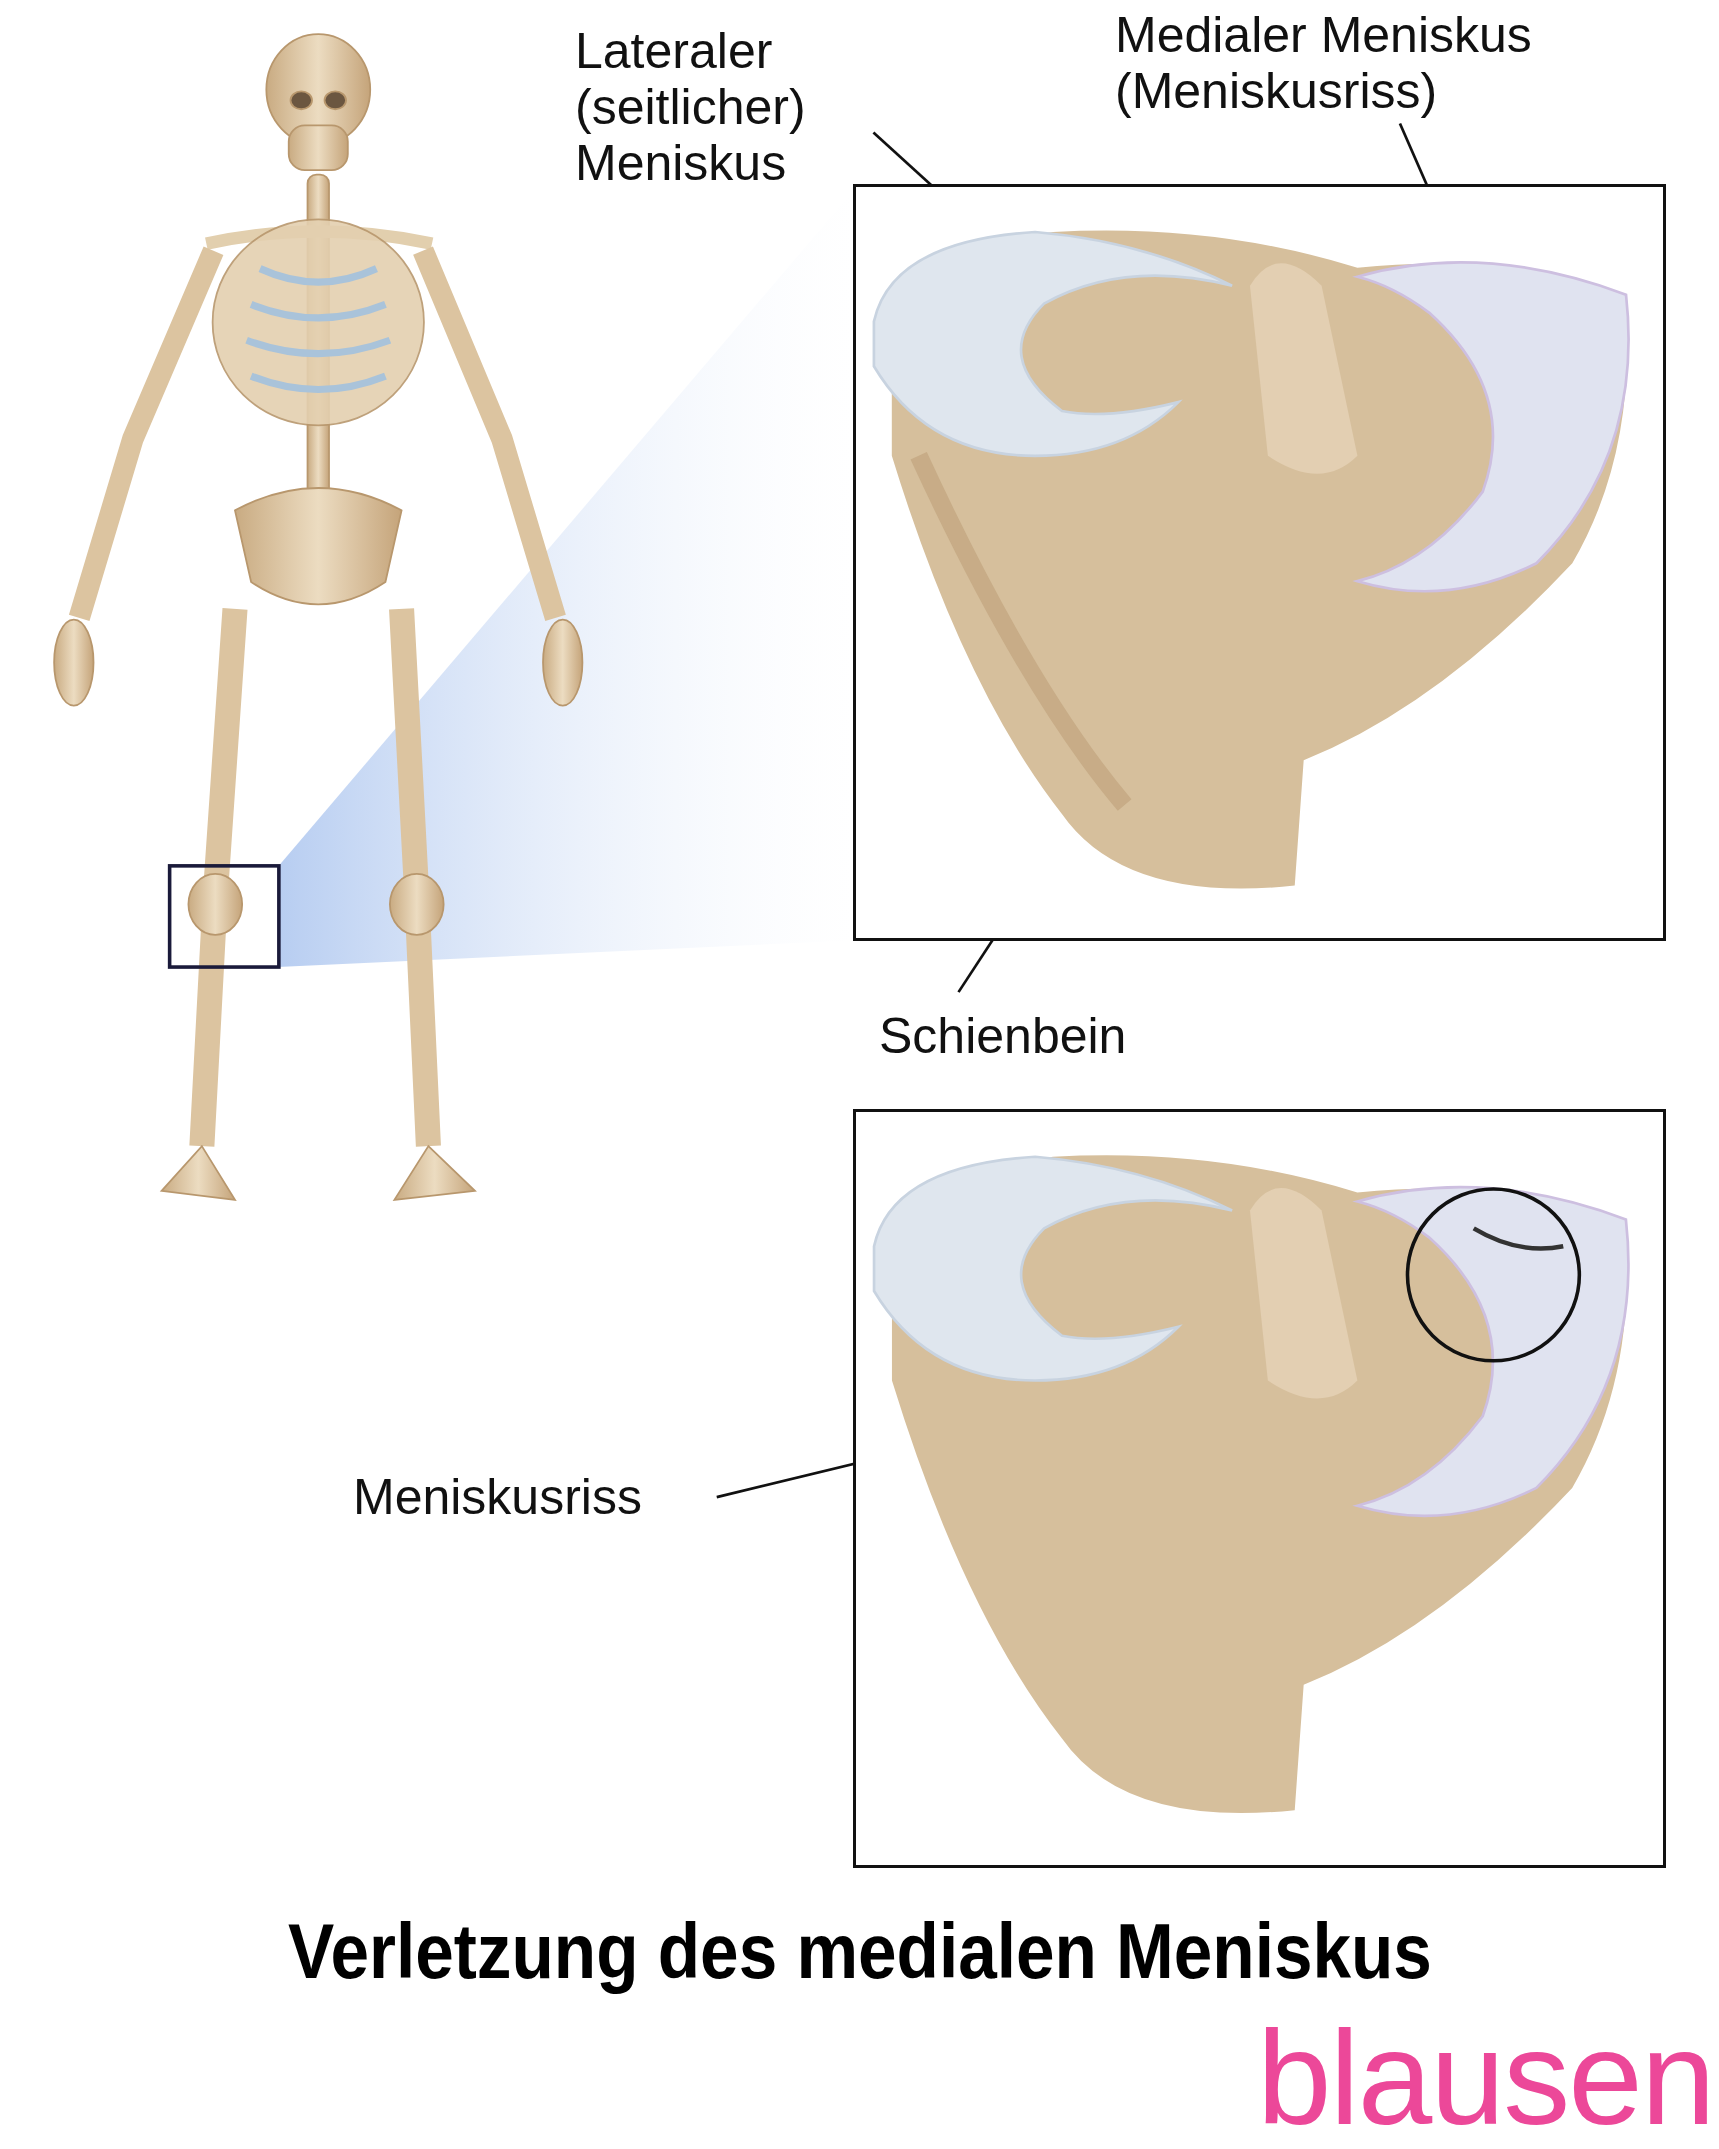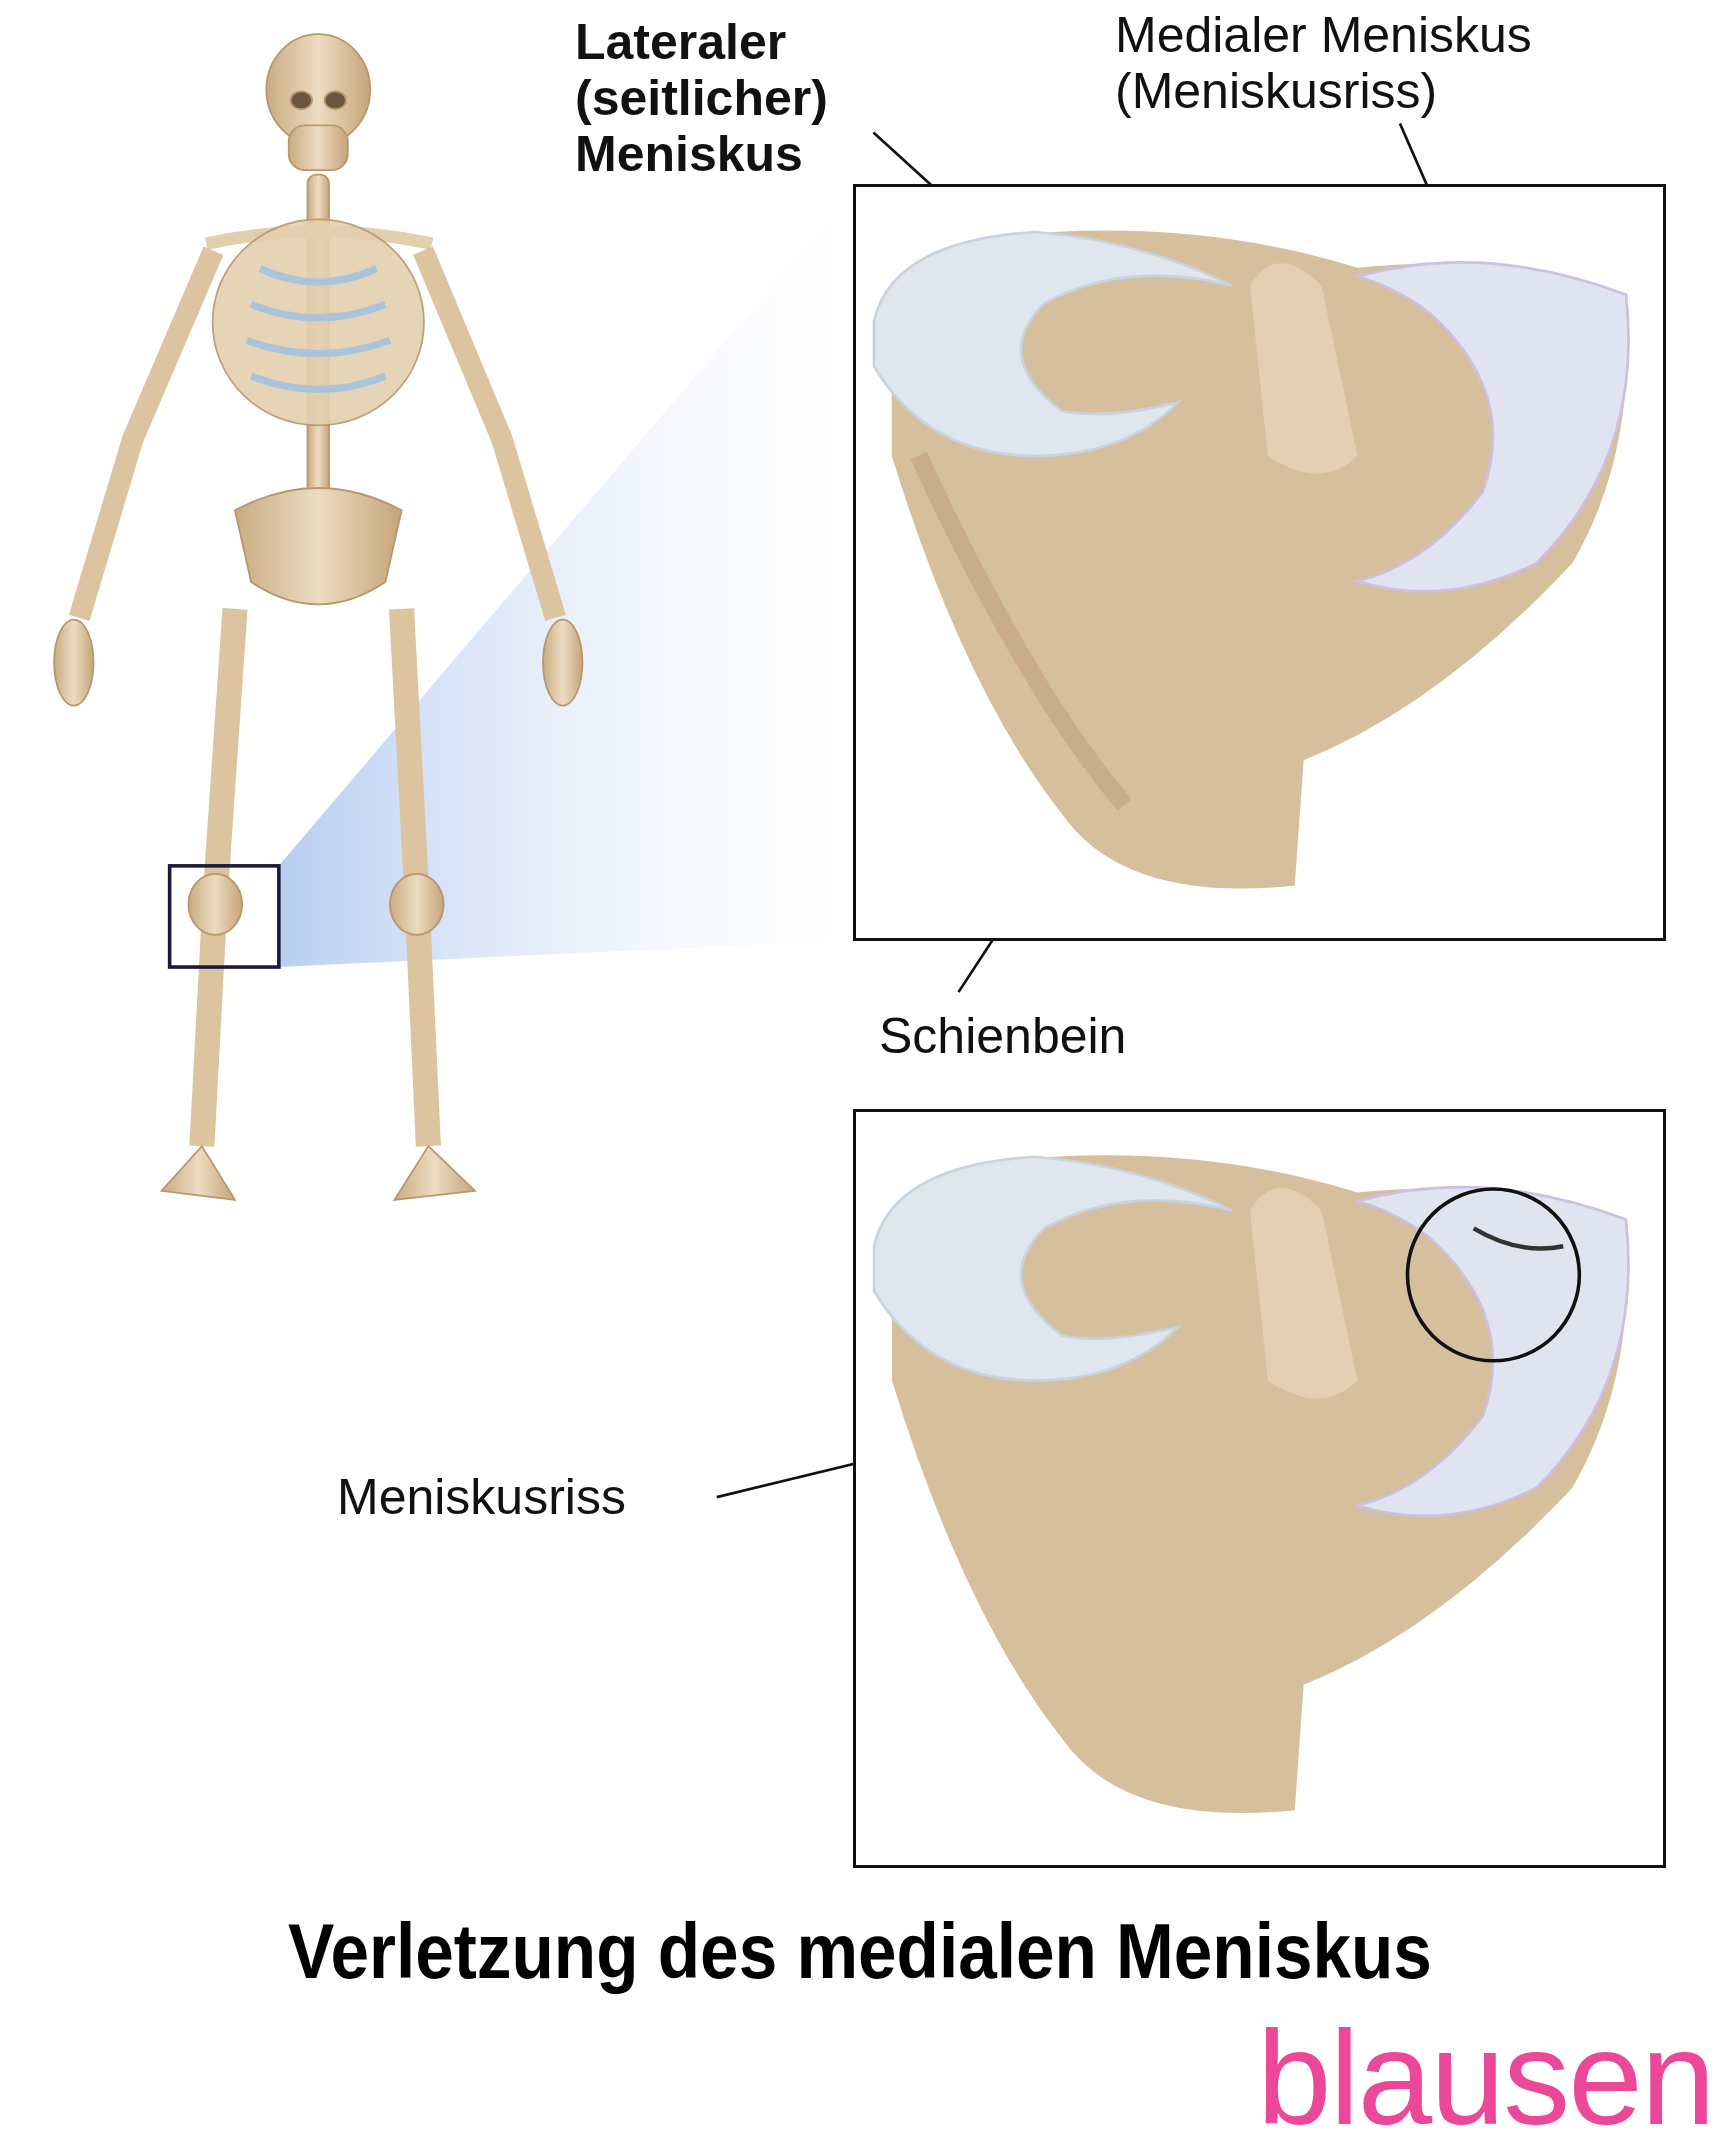--- a/index.html
+++ b/index.html
@@ -82,23 +82,23 @@
   <svg width="813" height="759" viewBox="0 0 908 848">
     <path d="M40,150 Q60,70 220,50 Q400,40 560,90 Q760,70 860,140 Q870,300 800,420 Q650,580 500,640 L490,780 Q300,800 230,700 Q120,560 40,300 Z" fill="#d6bf9c"></path>
     <path d="M20,150 Q40,60 200,50 Q320,60 420,110 Q300,80 210,130 Q150,190 230,250 Q280,260 360,240 Q300,300 200,300 Q80,300 20,200 Z" fill="#dfe6ee" stroke="#c8d3e0" stroke-width="3"></path>
     <path d="M560,100 Q700,60 860,120 Q880,300 760,420 Q660,470 560,440 Q640,420 700,340 Q740,230 640,140 Q600,110 560,100 Z" fill="#e0e3f0" stroke="#cdbfe0" stroke-width="3"></path>
     <path d="M440,110 Q470,60 520,110 L560,300 Q520,340 460,300 Z" fill="#e3cfb2"></path>
     <path d="M690,130 Q740,160 790,150" stroke="#333" stroke-width="5" fill="none"></path>
     <circle cx="712" cy="182" r="96" fill="none" stroke="#111" stroke-width="4"></circle>
   </svg>
 </div>
 
-<div class="label" style="left:575px; top:14px;font-weight:bold;">Lateraler
+<div class="label" style="left:575px; top:23px;">Lateraler
 (seitlicher)
 Meniskus</div>
 <div class="label" style="left:1115px; top:7.2px;">Medialer Meniskus
 (Meniskusriss)</div>
 <div class="label" style="left:879px; top:1008px;">Schienbein</div>
-<div class="label" style="left:337px; top:1469px;text-align:center;">Meniskusriss</div>
+<div class="label" style="left:353px; top:1469px;text-align:center;">Meniskusriss</div>
 
 <div class="title">Verletzung des medialen Meniskus</div>
 <div class="brand">blausen</div>
 
 
 </body></html>

